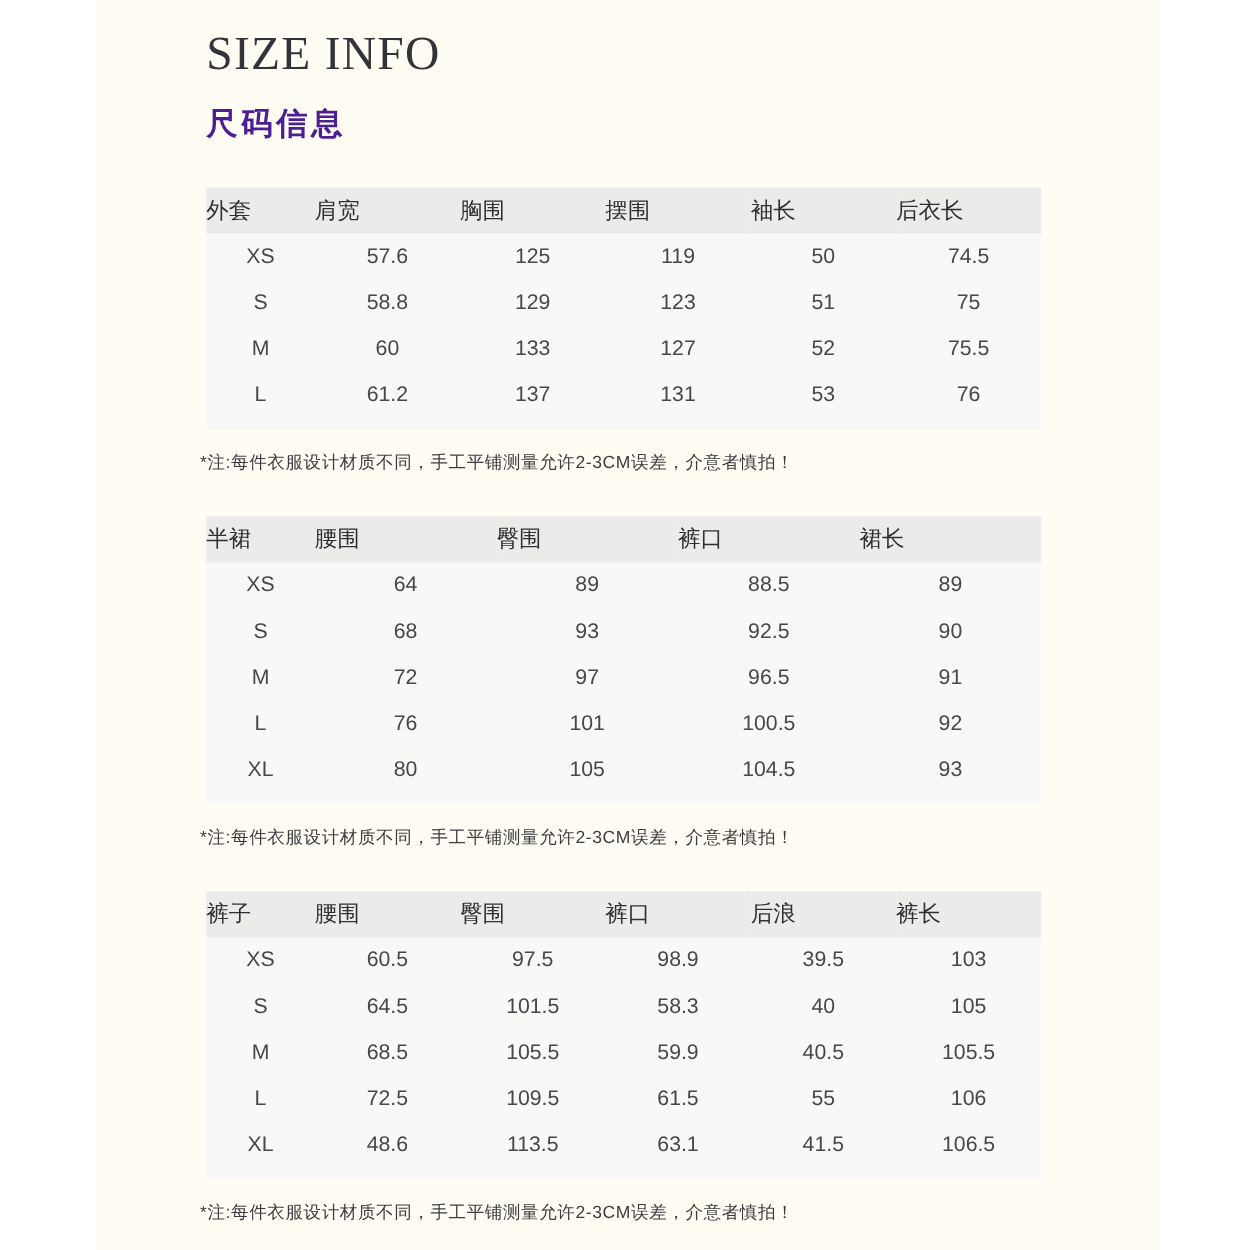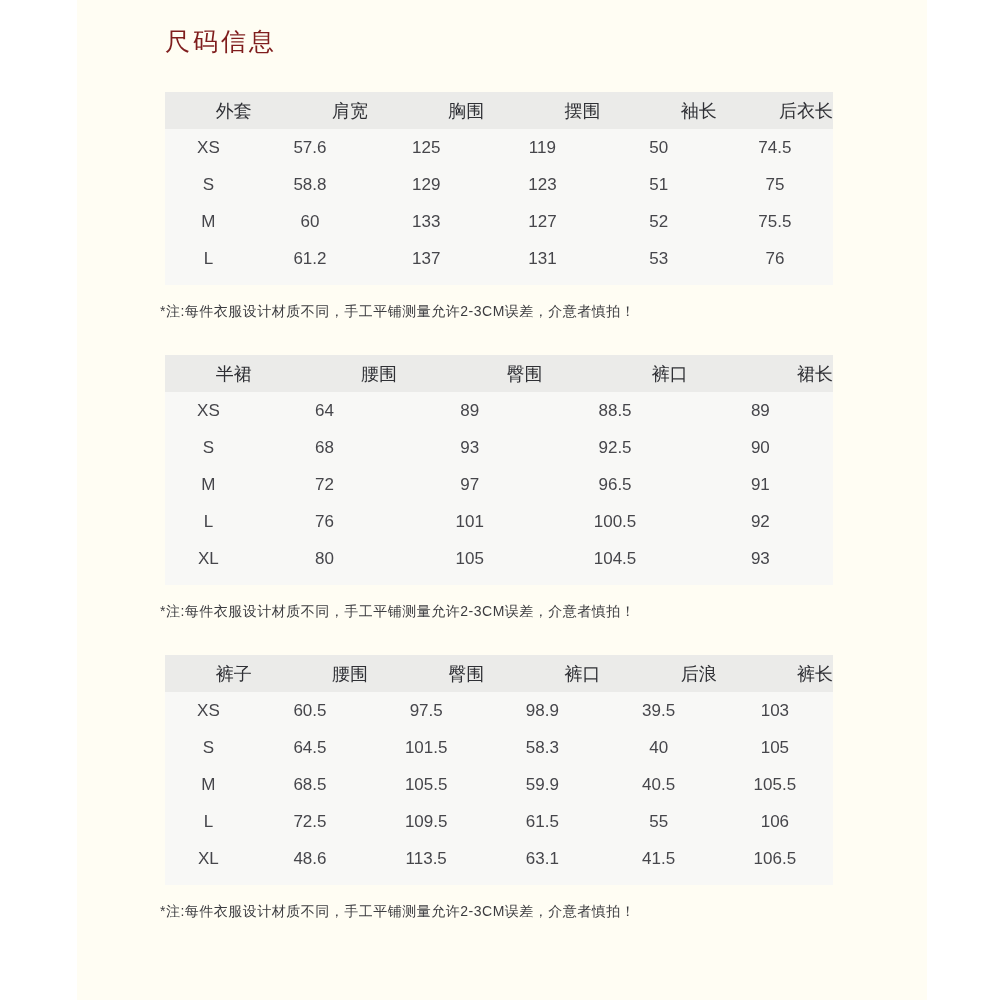--- a/index.html
+++ b/index.html
@@ -25,24 +25,24 @@
   .title-en {
     font-family: "Liberation Serif", "DejaVu Serif", serif;
     font-size: 38px;
     line-height: 1.15;
     color: #33343a;
     letter-spacing: 1px;
   }
   .title-zh {
     font-size: 25px;
     line-height: 1.2;
-    font-weight: normal;
-    color: #7f1d1d;
+    font-weight: bold;
+    color: #4c1d95;
     letter-spacing: 3px;
-    margin-top: 4px;
+    margin-top: 18px;
   }
   .table-box {
     width: 668px;
     background: #f8f8f6;
     padding-bottom: 8px;
     margin-top: 32px;
   }
   .table-box:first-of-type {
     margin-top: 36px;
   }
@@ -52,21 +52,21 @@
     table-layout: fixed;
   }
   table.size-table thead tr {
     background: #ebebe9;
   }
   table.size-table th {
     height: 37px;
     font-size: 18px;
     font-weight: normal;
     color: #2f3035;
-    text-align: right;
+    text-align: left;
     vertical-align: middle;
     padding: 0;
   }
   table.size-table td {
     height: 37px;
     font-size: 17px;
     color: #46464b;
     text-align: center;
     vertical-align: middle;
     padding: 0;
@@ -83,20 +83,21 @@
     color: #3c3c40;
     letter-spacing: 0.5px;
   }
 </style>
 </head>
 <body>
 
 <div class="panel">
   <div class="inner">
     <div class="header-block">
+      <div class="title-en">SIZE INFO</div>
       <div class="title-zh">尺码信息</div>
     </div>
     <div id="tables-container">
         <div class="table-box">
           <table class="size-table">
             <thead>
               <tr>
                 <th>外套</th>
                 <th>肩宽</th>
                 <th>胸围</th>

